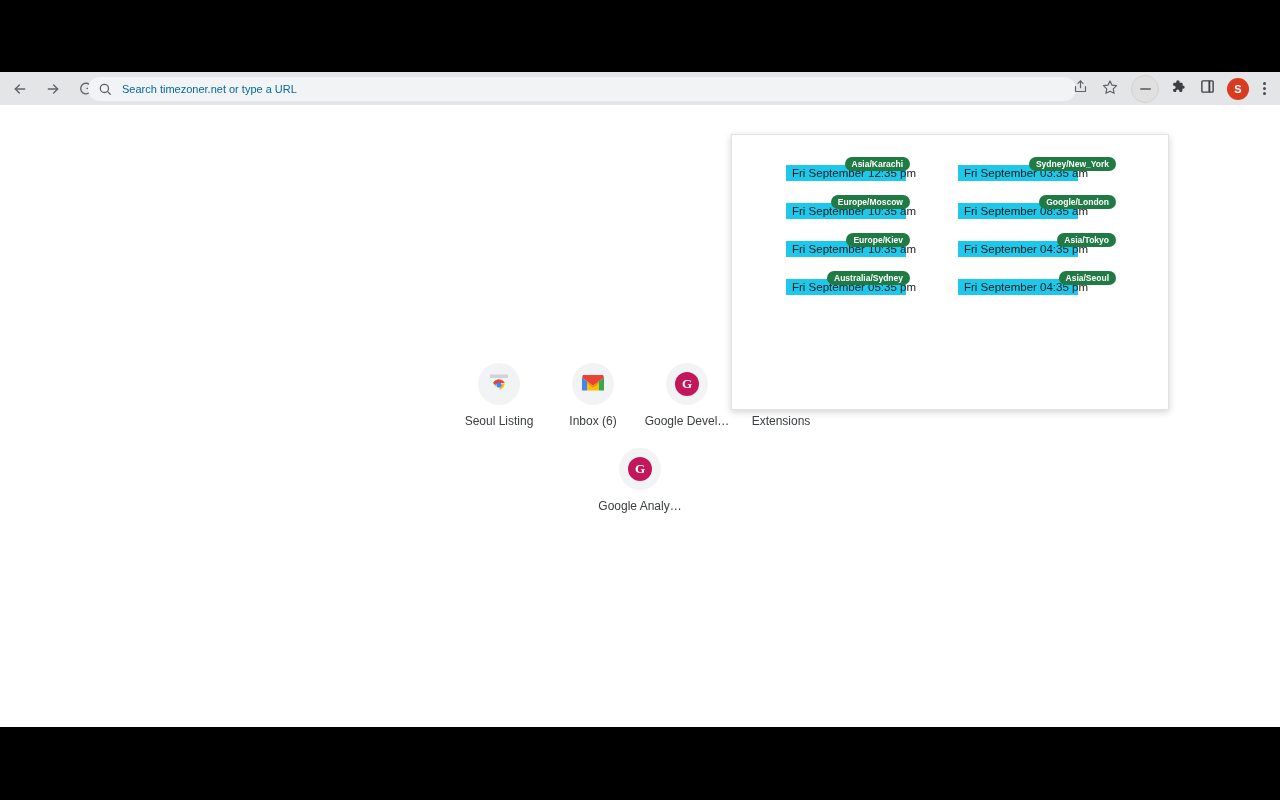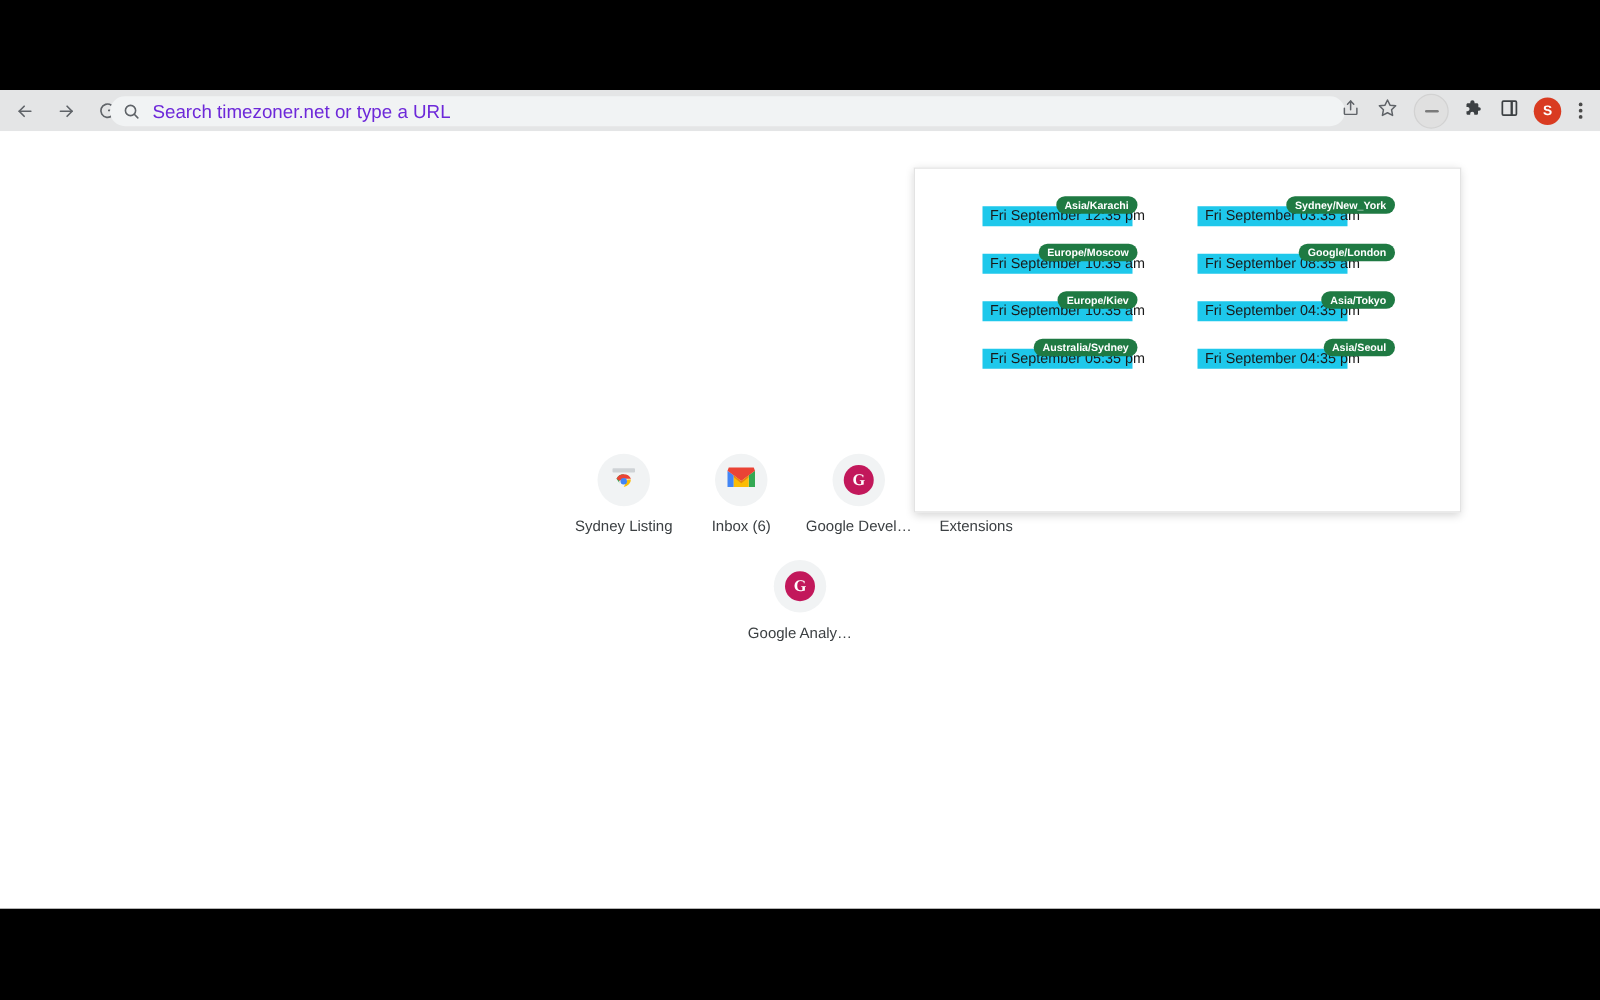--- a/index.html
+++ b/index.html
@@ -65,22 +65,22 @@
     box-sizing: border-box;
   }
   .omnibox .search-ico {
     width: 14px;
     height: 14px;
     margin-right: 10px;
     flex: 0 0 auto;
     color: #5f6368;
   }
   .omnibox .omni-text {
-    font-size: 15px;
-    color: #6d28d9;
+    font-size: 11px;
+    color: #0369a1;
     white-space: nowrap;
     overflow: hidden;
   }
 
   .tb-right {
     position: absolute;
     right: 0;
     top: 0;
     height: 33px;
     display: flex;
@@ -381,21 +381,21 @@
               <span>
                 <svg width="24" height="24" viewBox="0 0 48 48">
                   <rect x="6" y="9" width="36" height="7" rx="1.5" fill="#cfd3d6"></rect>
                   <path d="M24 19a13 13 0 0 0-11.6 7.1L18 34a7 7 0 0 1 6-11z" fill="#34a853"></path>
                   <path d="M24 19a13 13 0 0 1 11.6 7.1H24a7 7 0 0 0-6 3.4l-5.6-3.4A13 13 0 0 1 24 19z" fill="#ea4335"></path>
                   <path d="M35.6 26.1A13 13 0 0 1 24 39l6-12h5.6z" fill="#fbbc05"></path>
                   <circle cx="24" cy="30" r="5.2" fill="#4285f4"></circle>
                 </svg>
               </span>
             </div>
-            <div class="sc-label">Sydney Listing</div>
+            <div class="sc-label">Seoul Listing</div>
           </div>
 
           <div class="shortcut">
             <div class="sc-circle">
               <span>
                 <svg width="24" height="19" viewBox="0 0 48 36">
                   <path d="M2 34V8l10 7.5V34z" fill="#4285f4"></path>
                   <path d="M46 34V8l-10 7.5V34z" fill="#34a853"></path>
                   <path d="M2 8l22 16.5L46 8 44 3H4z" fill="#ea4335"></path>
                   <path d="M12 15.5L24 24.5 36 15.5 36 34H12z" fill="#fbbc05"></path>

